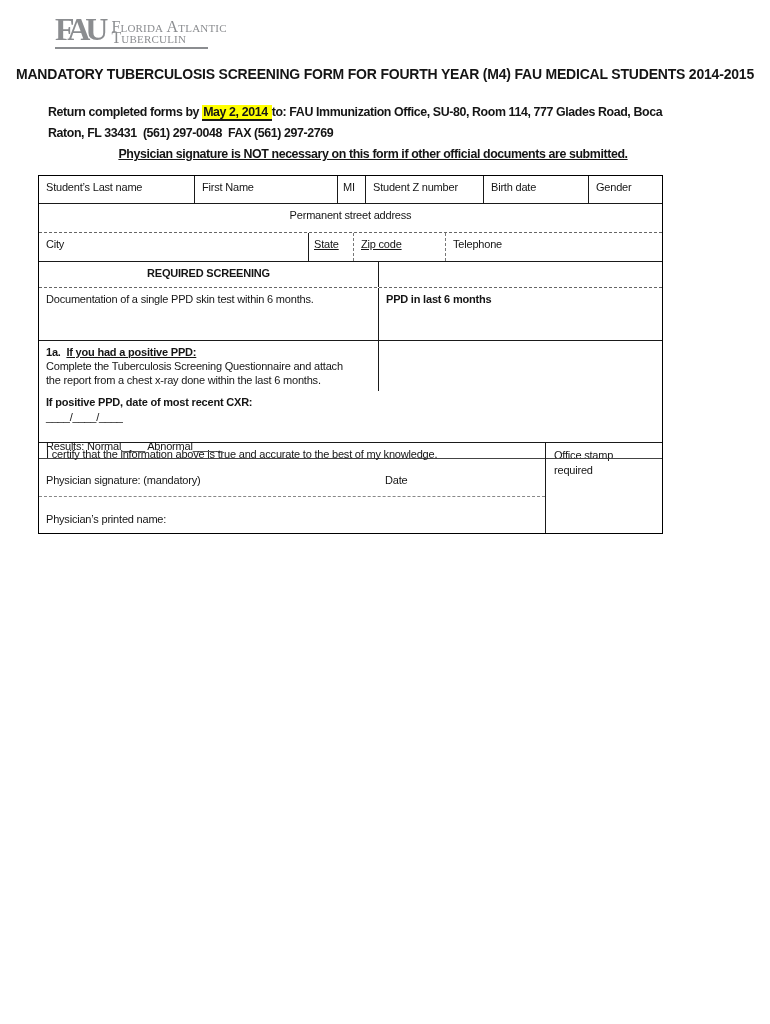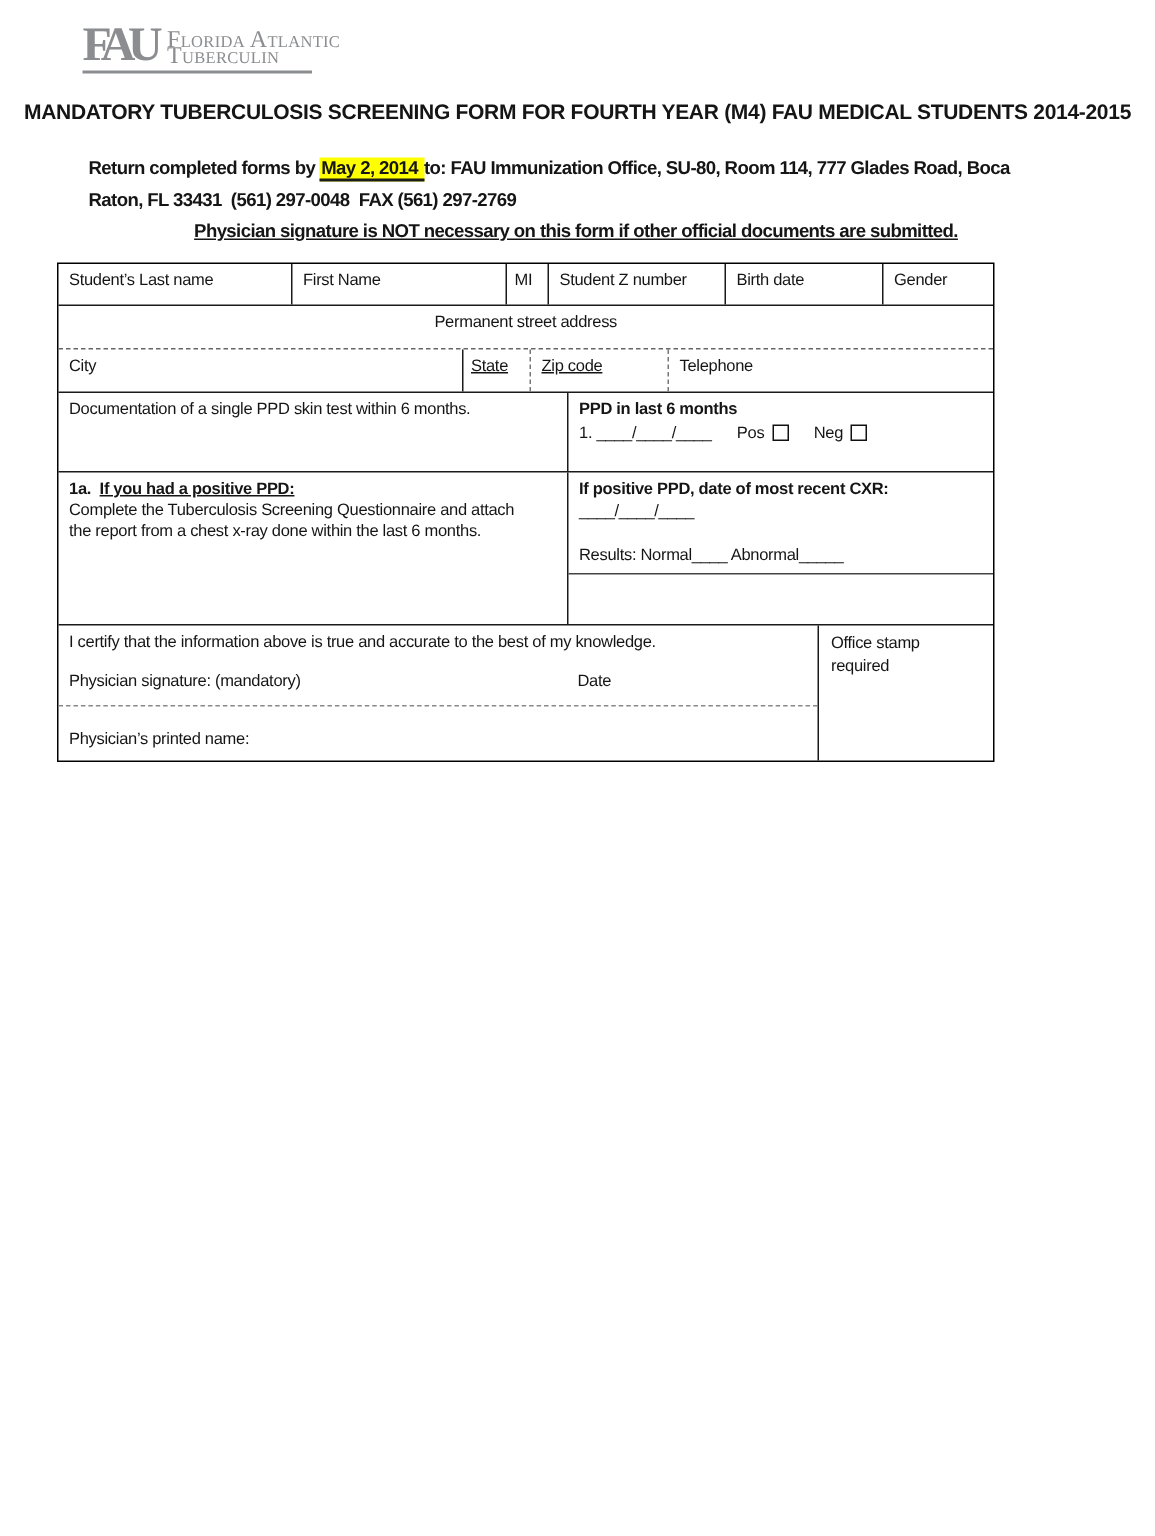--- a/index.html
+++ b/index.html
@@ -19,21 +19,21 @@
     font-variant:small-caps;font-size:16px;line-height:11px;letter-spacing:.2px;
     white-space:nowrap;
   }
   .logo-rule{border-top:2px solid #8b8d90;margin-top:3px;width:153px;}
   
   .title{
     position:absolute;left:0;top:66px;width:770px;text-align:center;
     font-size:14px;font-weight:700;letter-spacing:-.2px;
   }
   .intro{
-    position:absolute;left:59px;top:102px;width:650px;
+    position:absolute;left:48px;top:102px;width:650px;
     font-size:12.4px;font-weight:700;letter-spacing:-.4px;line-height:21px;
   }
   .intro .ln{white-space:pre-wrap;}
   .hl{background:#ffff00;border-bottom:2px solid #1c1c1c;padding:0 1px;}
   .note{display:block;text-align:center;margin-top:0;}
   .note span{text-decoration:underline;}
   
   .form-table{
     position:absolute;left:38px;top:175px;width:625px;
     border:1.6px solid #000;box-sizing:border-box;
@@ -47,21 +47,21 @@
   .rsolid{border-right:1px solid #1a1a1a;}
   .rdash{border-right:1px dashed #777;text-decoration:underline;}
   .bold{font-weight:700;}
   .u{text-decoration:underline;}
   .pre{white-space:pre-wrap;}
   .r1{height:28px;}
   .r2{height:29px;}
   .r3{height:29px;}
   .r4{height:26px;}
   .r5{height:53px;}
-  .r6{height:102px;}
+  .r6{height:102px;flex-direction:column;}
   .r7{height:90px;}
   .checkbox{
     display:inline-block;width:11px;height:11px;border:1.5px solid #111;
     vertical-align:-2px;margin-left:5px;background:#fff;
   }
   .poslbl{margin-left:14px;}
   .neglbl{margin-left:14px;}
   .sig-row{position:absolute;left:7px;top:30px;white-space:nowrap;}
   .date-lbl{position:absolute;left:346px;top:30px;}
   .sig-divider{position:absolute;left:0;top:53px;width:100%;border-top:1px dashed #888;}
@@ -107,32 +107,31 @@
       <div class="cell" style="flex:1;"><span>Permanent street address</span></div>
     </div>
 
     <div class="row r3 bsolid">
       <div class="cell rsolid" style="width:270px;"><span>City</span></div>
       <div class="cell rdash" style="width:45px;padding-left:5px;"><span>State</span></div>
       <div class="cell rdash" style="width:92px;"><span>Zip code</span></div>
       <div class="cell" style="flex:1;"><span>Telephone</span></div>
     </div>
 
+    <div class="row r4 bdash">
+      <div class="cell rsolid bold" style="width:340px;"><span>REQUIRED SCREENING</span></div>
+      <div class="cell" style="flex:1;"></div>
+    </div>
 
     <div class="row r5 bsolid">
       <div class="cell rsolid" style="width:340px;">
         <div>Documentation of a single PPD skin test within 6 months.</div>
       </div>
       <div class="cell" style="flex:1;">
         <div class="bold">PPD in last 6 months</div>
-        <div style="margin-top:2px;">
-          <span class="pre">1. ____/____/____</span>
-          <span class="poslbl">Pos</span><span class="checkbox"></span>
-          <span class="neglbl">Neg</span><span class="checkbox"></span>
-        </div>
       </div>
     </div>
 
     <div class="row r6 bsolid">
       <div class="cell rsolid" style="width:340px;">
         <div><span class="bold pre">1a.  </span><span class="bold u">If you had a positive PPD:</span></div>
         <div>Complete the Tuberculosis Screening Questionnaire and attach</div>
         <div>the report from a chest x-ray done within the last 6 months.</div>
       </div>
       <div style="flex:1;display:flex;flex-direction:column;">

